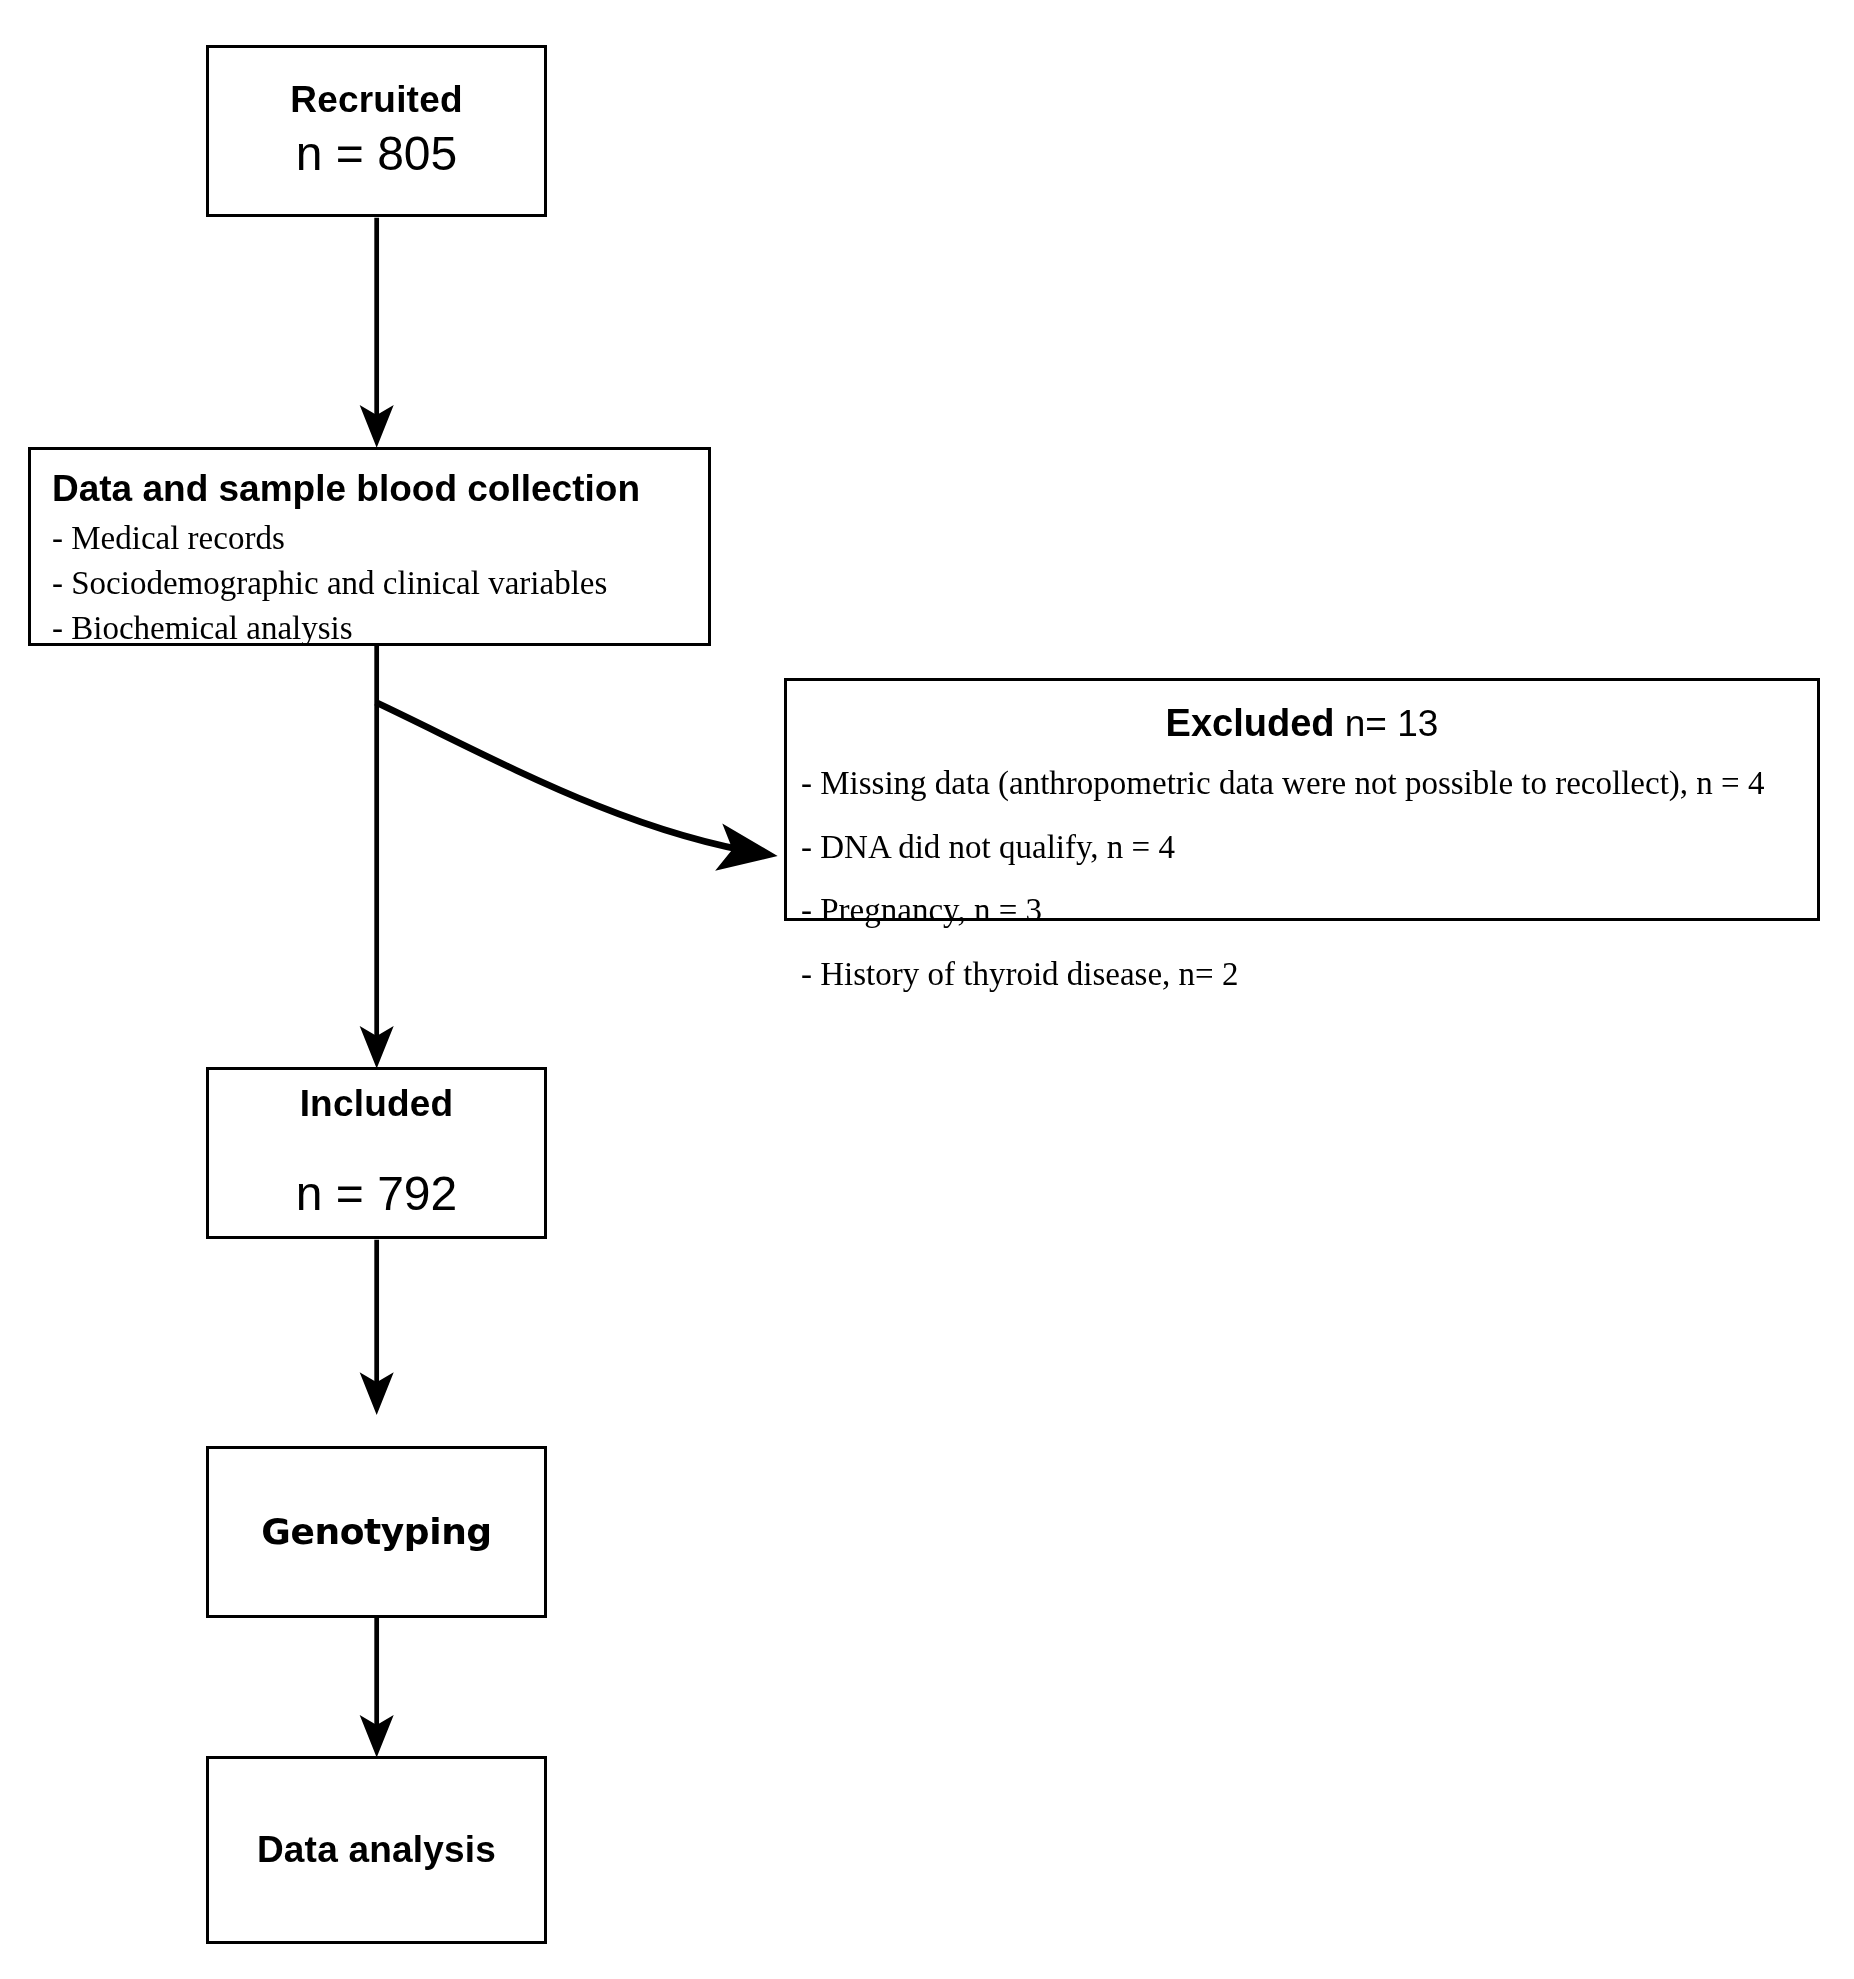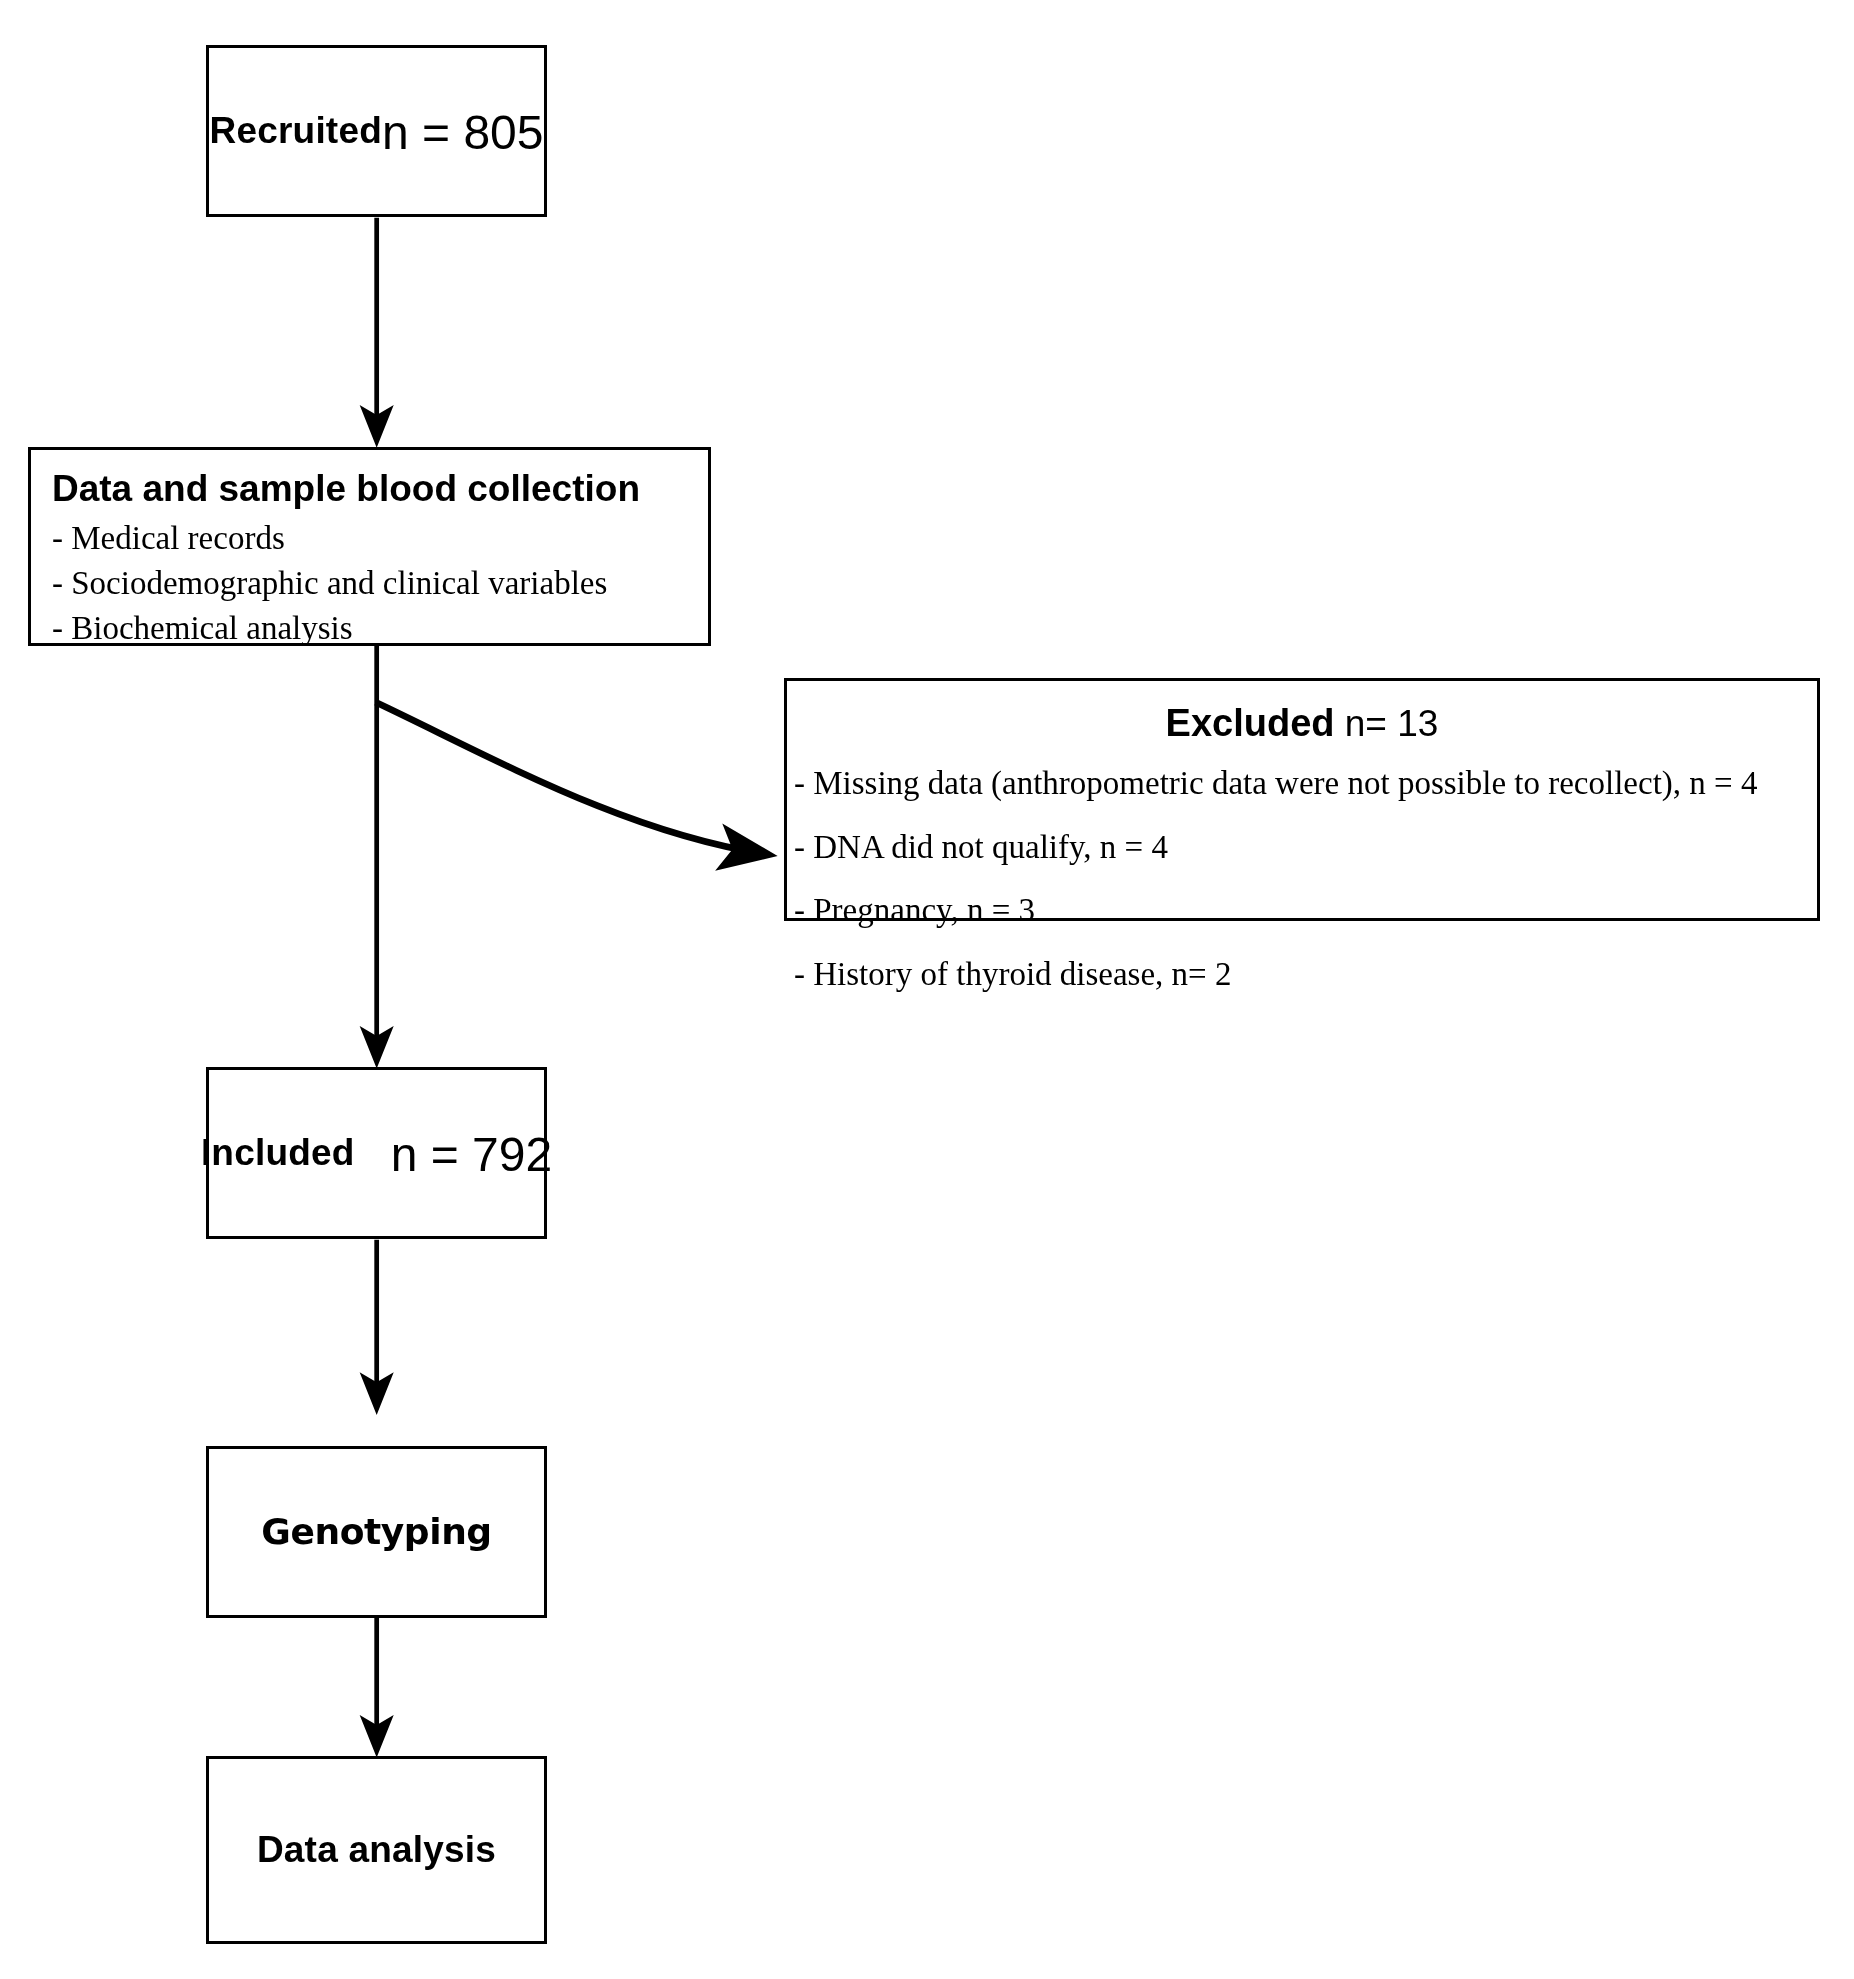--- a/index.html
+++ b/index.html
@@ -21,20 +21,21 @@
   .node {
     position: absolute;
     box-sizing: border-box;
     background: #ffffff;
     border: 3.8px solid #000000;
   }
 
   
   .node.centered {
     display: flex;
+    flex-direction: column;
     align-items: center;
     justify-content: center;
   }
 
   .node-title {
     font-weight: bold;
     font-size: 37px;
     line-height: 1.18;
     letter-spacing: 0.2px;
     white-space: nowrap;
@@ -98,21 +99,21 @@
   #node-excluded .excluded-head .bold {
     font-weight: bold;
     font-size: 38px;
   }
   #node-excluded .excluded-head .reg {
     font-weight: normal;
     font-size: 37px;
   }
   #node-excluded .serif-list {
     margin: 19px 0 0 0;
-    padding-left: 7px;
+    padding-left: 14px;
   }
   #node-excluded .serif-list li {
     font-size: 33px;
     line-height: 1.2;
     margin-bottom: 24px;
   }
 
   
   #connectors {
     position: absolute;

